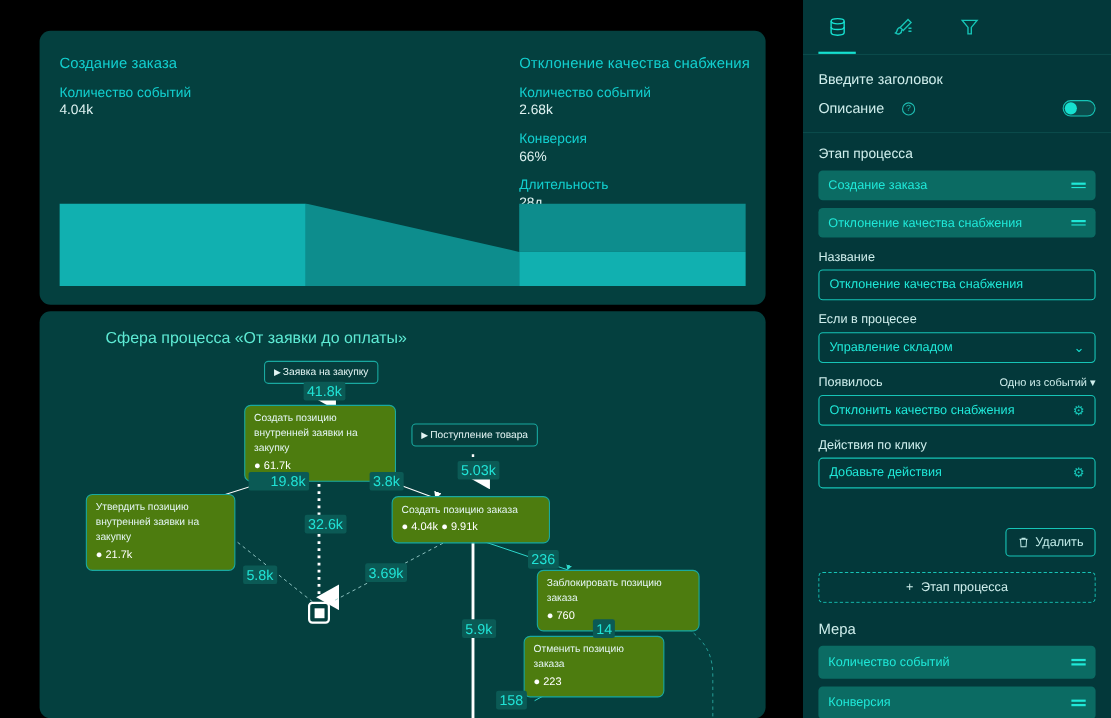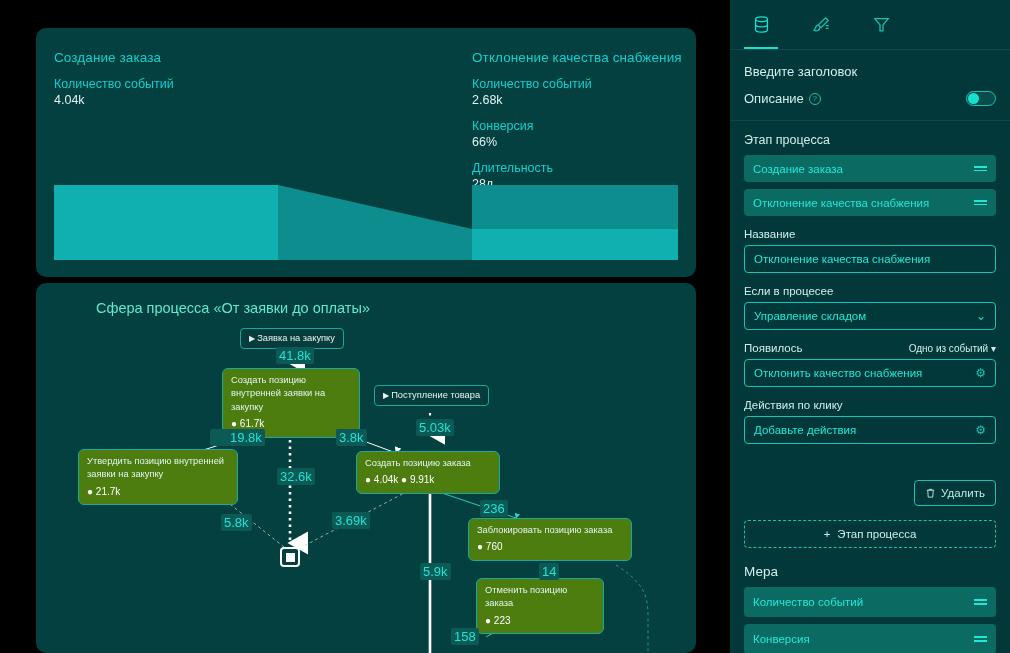--- a/index.html
+++ b/index.html
@@ -94,21 +94,21 @@
     border-bottom: 1px solid #0a4a4a;
     position: relative;
   }
   .tab { width: 34px; height: 48px; display:flex; align-items:center; justify-content:center; position:relative; cursor:pointer; }
   .tab.active::after {
     content:""; position:absolute; left:0; right:0; bottom:0; height:2px; background:#16e0d0;
   }
   .panel-body { padding: 12px 14px 0 14px; }
   .panel-head-title { color: #cfeeec; font-size: 13px; margin: 2px 0 12px 0; }
   .desc-row { display:flex; align-items:center; justify-content:space-between; margin-bottom: 14px; }
-  .desc-left { display:flex; align-items:center; gap:5px; color:#cfeeec; font-size:13px; }
+  .desc-left { display:flex; align-items:center; gap:16px; color:#cfeeec; font-size:13px; }
   .q-icon {
     width: 12px; height: 12px; border:1px solid #1fbdb2; border-radius:50%;
     color:#1fbdb2; font-size:8px; display:flex; align-items:center; justify-content:center;
     line-height:1;
   }
   .toggle {
     width: 30px; height: 15px; border-radius: 8px; background:#0a4c4c;
     border: 1px solid #16c4b6; position:relative; cursor:pointer;
   }
   .toggle i { position:absolute; left:1px; top:1px; width:11px; height:11px; border-radius:50%; background:#16e0d0; }
@@ -243,46 +243,46 @@
 
         <div class="gnode" style="left:186px; top:43px; width:138px;">
           <span>Создать позицию внутренней заявки на закупку</span>
           <span class="metric">● <span>61.7k</span></span>
         </div>
 
         <div class="gnode start" style="left:338px; top:60px;">
           <span class="play">▶</span><span>Поступление товара</span>
         </div>
 
-        <div class="gnode" style="left:42px; top:124px; width:160px;">
+        <div class="gnode" style="left:42px; top:124px; width:136px;">
           <span>Утвердить позицию внутренней заявки на закупку</span>
           <span class="metric">● <span>21.7k</span></span>
         </div>
 
         <div class="gnode" style="left:320px; top:126px; width:144px;">
           <span>Создать позицию заказа</span>
           <span class="metric">● <span>4.04k</span> ● <span>9.91k</span></span>
         </div>
 
-        <div class="gnode" style="left:432px; top:193px; width:164px;">
+        <div class="gnode" style="left:452px; top:193px; width:148px;">
           <span>Заблокировать позицию заказа</span>
           <span class="metric">● <span>760</span></span>
         </div>
 
         <div class="gnode" style="left:440px; top:253px; width:128px;">
           <span>Отменить позицию заказа</span>
           <span class="metric">● <span>223</span></span>
         </div>
 
         <div class="endnode" style="left:244px; top:222px;">
             <i></i>
           </div>
 
         <div class="edge-label" style="left:240px; top:22px;">41.8k</div>
-        <div class="edge-label" style="left:174px; top:104px;padding-left:20px;">19.8k</div>
+        <div class="edge-label" style="left:190px; top:104px;padding-left:20px;">19.8k</div>
         <div class="edge-label" style="left:300px; top:104px;">3.8k</div>
         <div class="edge-label" style="left:241px; top:143px;">32.6k</div>
         <div class="edge-label" style="left:380px; top:94px;">5.03k</div>
         <div class="edge-label" style="left:185px; top:189px;">5.8k</div>
         <div class="edge-label" style="left:296px; top:187px;">3.69k</div>
         <div class="edge-label" style="left:444px; top:175px;">236</div>
         <div class="edge-label" style="left:384px; top:238px;">5.9k</div>
         <div class="edge-label" style="left:503px; top:238px;">14</div>
         <div class="edge-label" style="left:415px; top:303px;">158</div>
       </div>

